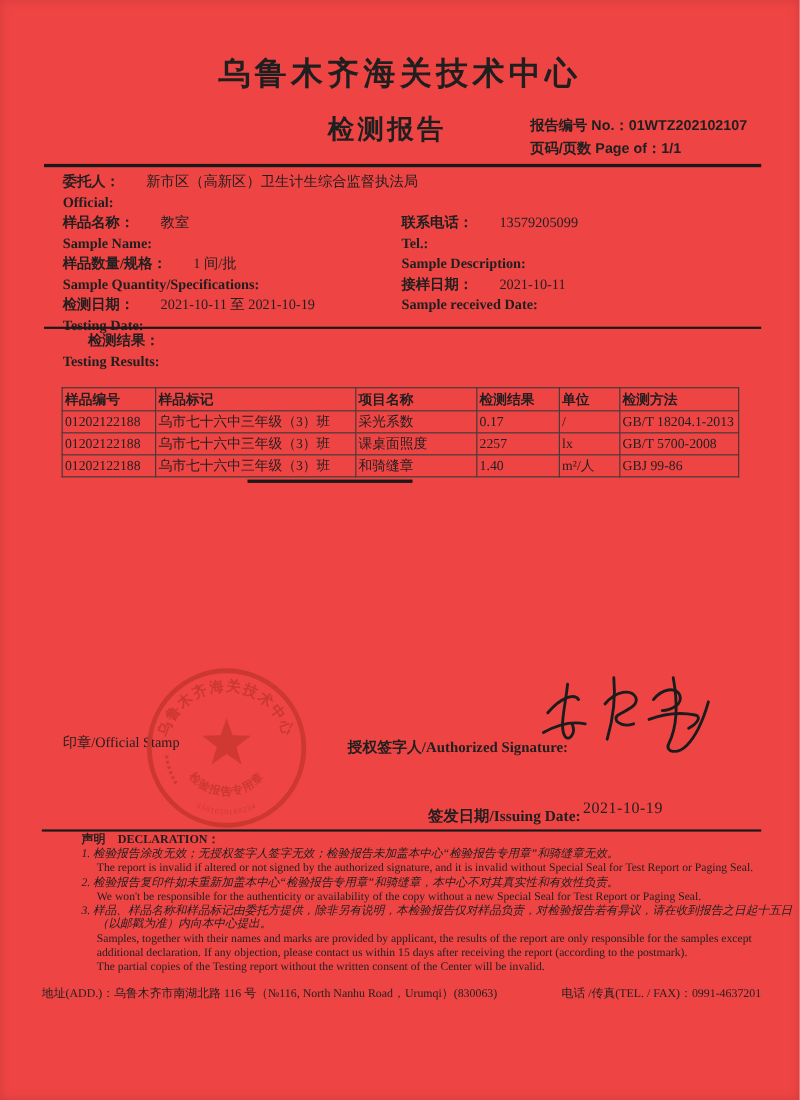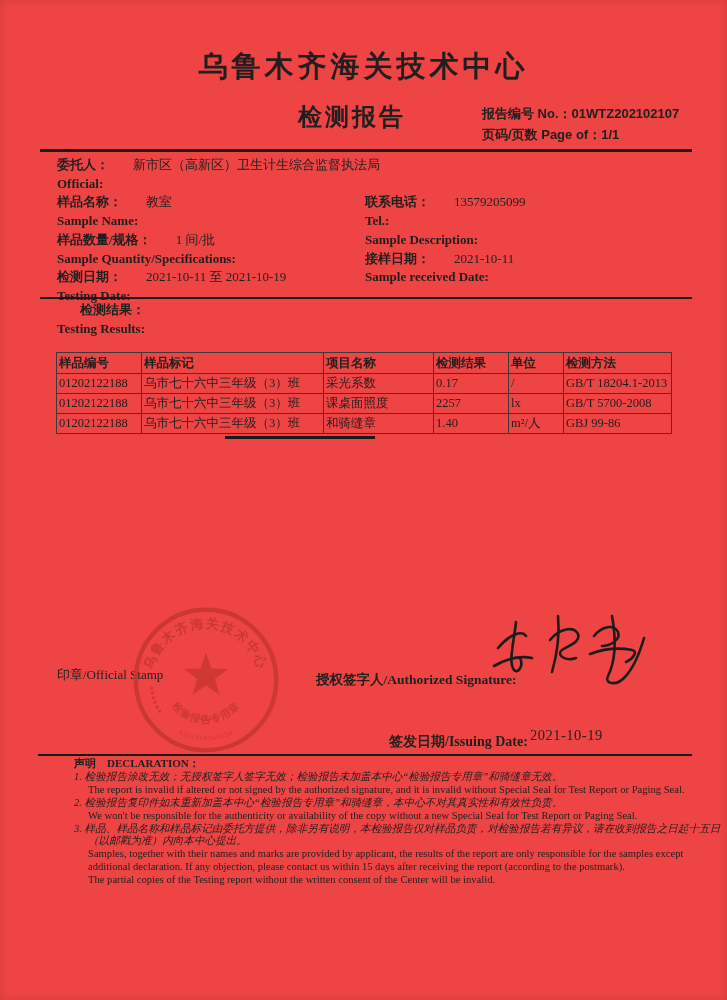--- a/index.html
+++ b/index.html
@@ -182,14 +182,18 @@
     <div class="decl-title">声明　DECLARATION：</div>
     <div class="dec-cn">1. 检验报告涂改无效；无授权签字人签字无效；检验报告未加盖本中心“检验报告专用章”和骑缝章无效。</div>
     <div class="dec-en">The report is invalid if altered or not signed by the authorized signature, and it is invalid without Special Seal for Test Report or Paging Seal.</div>
     <div class="dec-cn">2. 检验报告复印件如未重新加盖本中心“检验报告专用章”和骑缝章，本中心不对其真实性和有效性负责。</div>
     <div class="dec-en">We won't be responsible for the authenticity or availability of the copy without a new Special Seal for Test Report or Paging Seal.</div>
     <div class="dec-cn">3. 样品、样品名称和样品标记由委托方提供，除非另有说明，本检验报告仅对样品负责，对检验报告若有异议，请在收到报告之日起十五日（以邮戳为准）内向本中心提出。</div>
     <div class="dec-en">Samples, together with their names and marks are provided by applicant, the results of the report are only responsible for the samples except additional declaration. If any objection, please contact us within 15 days after receiving the report (according to the postmark).</div>
     <div class="dec-en">The partial copies of the Testing report without the written consent of the Center will be invalid.</div>
   </div>
 
+  <div class="abs footer">
+    <span>地址(ADD.)：乌鲁木齐市南湖北路 116 号（№116, North Nanhu Road，Urumqi）(830063)</span>
+    <span>电话 /传真(TEL. / FAX)：0991-4637201</span>
+  </div>
 
 </div>
 
 </body></html>

